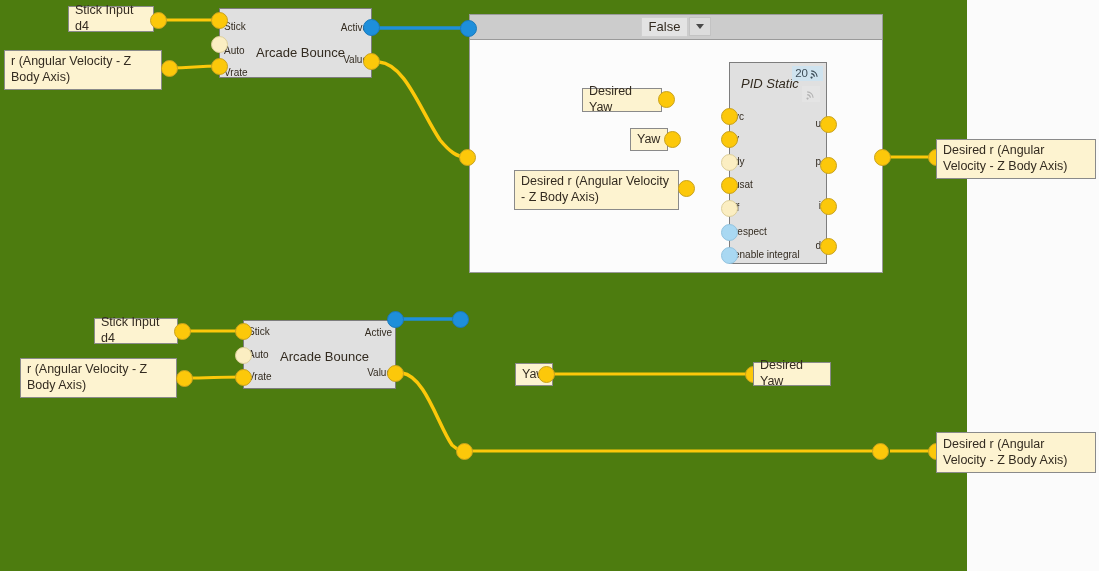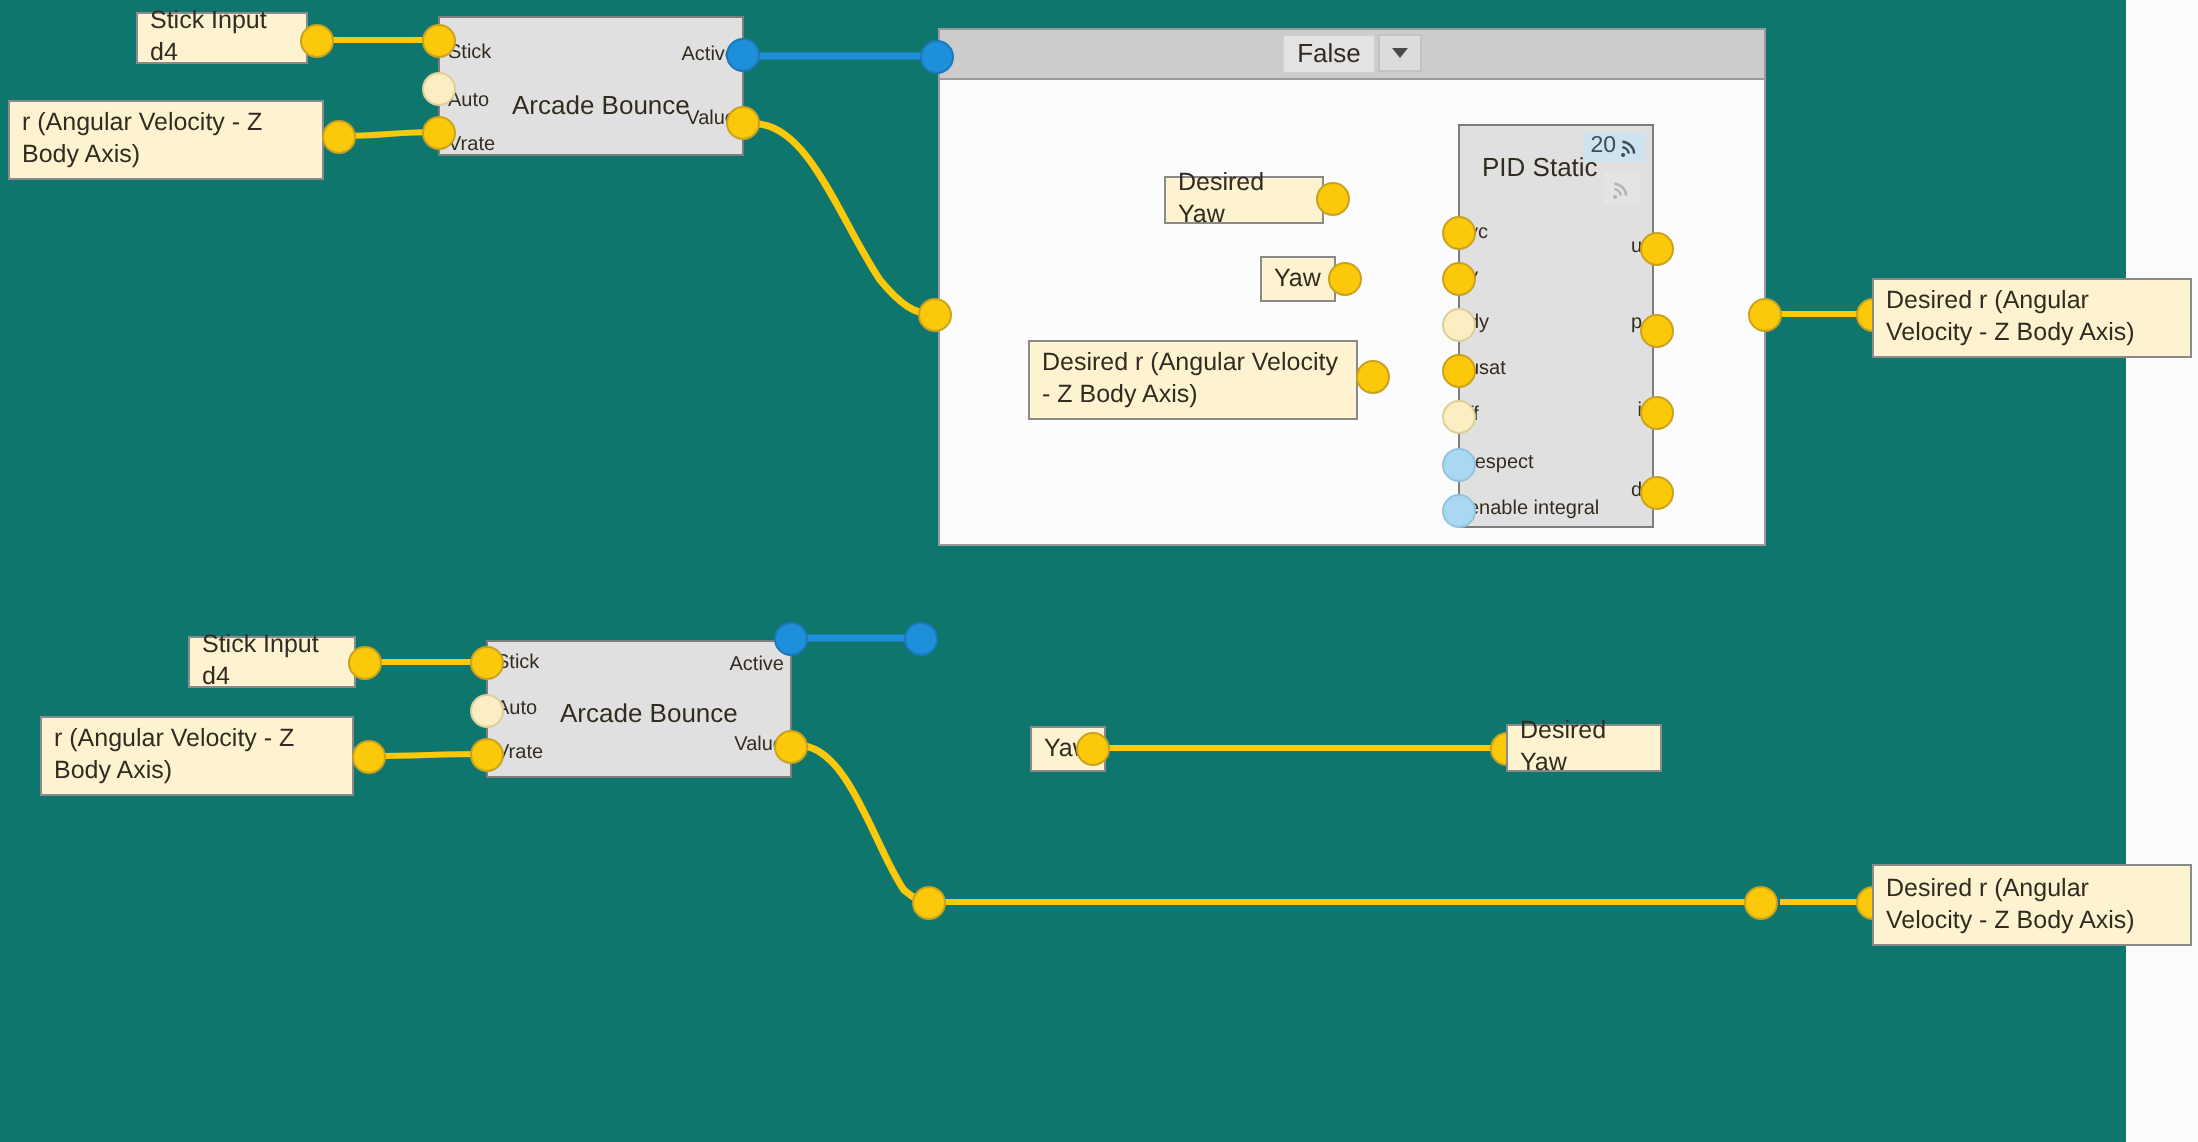--- a/index.html
+++ b/index.html
@@ -12,23 +12,23 @@
     width: 1099px;
     height: 571px;
     position: relative;
     overflow: hidden;
     font-size: 13px;
     color: #3a3126;
   }
   #canvas {
     position: absolute;
     left: 0; top: 0;
-    width: 1063px;
+    width: 967px;
     height: 571px;
-    background: #0f766e;
+    background: #4d7c0f;
   }
   
   #wires {
     position: absolute;
     left: 0; top: 0;
     width: 1099px;
     height: 571px;
     pointer-events: none;
   }
   
@@ -233,21 +233,21 @@
     <span>Yaw</span>
   </div>
   <div class="port yellow" style="left:664px; top:131px;"></div>
 
   <div class="var-node" style="left:514px; top:170px; width:165px; height:40px;">
     <span>Desired r (Angular Velocity - Z Body Axis)</span>
   </div>
   <div class="port yellow" style="left:678px; top:180px;"></div>
 
   <div class="block" style="left:729px; top:62px; width:98px; height:202px;">
-    <div class="block-title" style="left:11px; top:13px;">PID Static</div>
+    <div class="block-title" style="left:11px; top:13px;font-style:italic;">PID Static</div>
 
     <div class="badge" style="right:3px; top:3px;">
       <span>20</span>
       <svg class="wifi" width="12" height="12" viewBox="0 0 12 12">
         <path d="M2.5 9.5 a1 1 0 1 0 0.1 0 Z" fill="#3d4d58"></path>
         <path d="M2.2 6.6 a3.6 3.6 0 0 1 3.2 3.2" stroke="#3d4d58" stroke-width="1.2" fill="none"></path>
         <path d="M2.2 3.9 a6.3 6.3 0 0 1 5.9 5.9" stroke="#3d4d58" stroke-width="1.2" fill="none"></path>
       </svg>
     </div>
     <div class="badge-ghost" style="right:6px; top:23px;">

